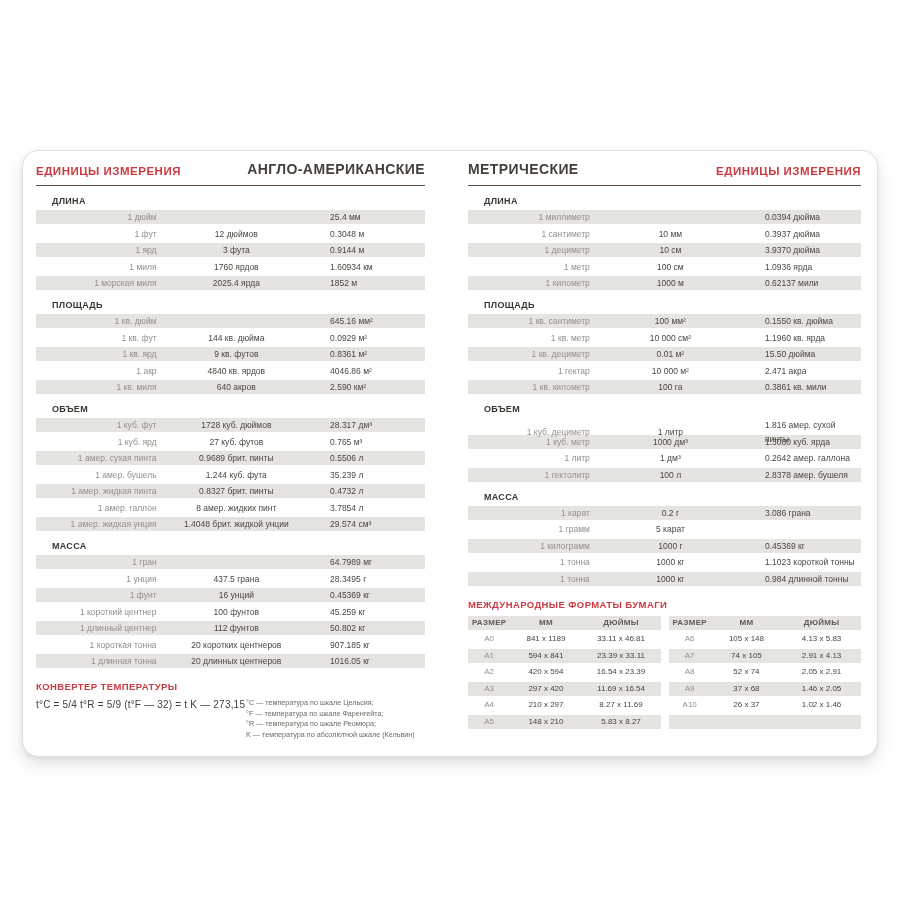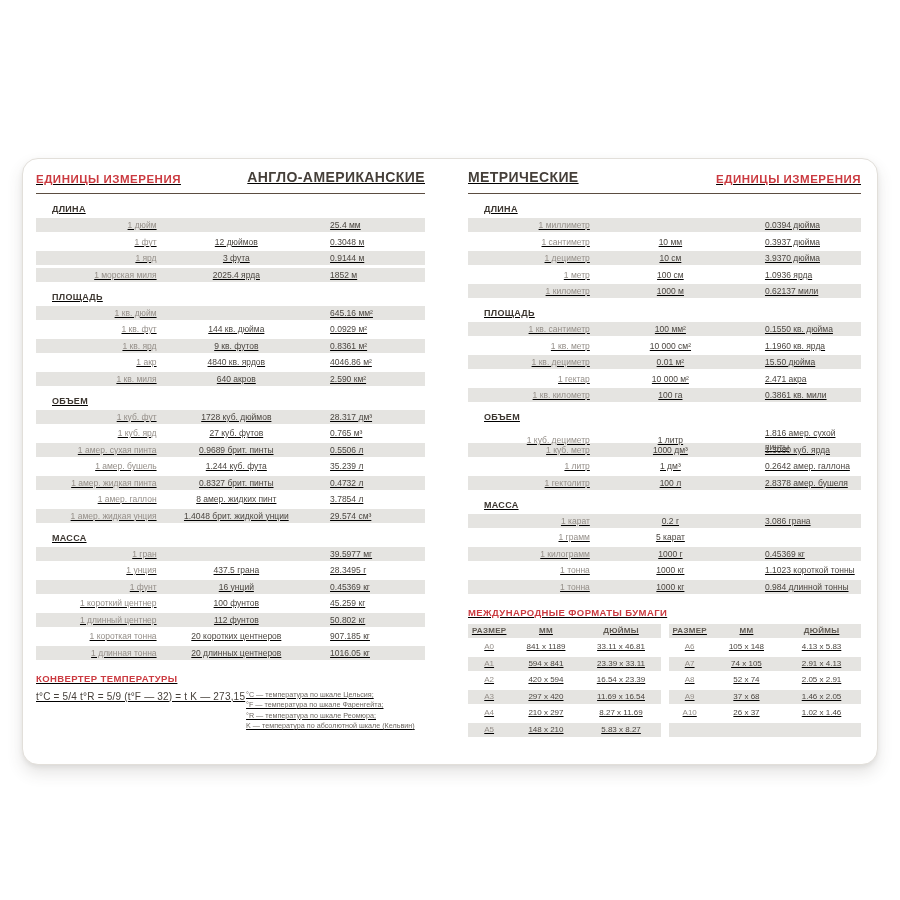--- a/index.html
+++ b/index.html
@@ -1,23 +1,23 @@
 <!DOCTYPE html>
 <html><head>
 <meta charset="utf-8">
 <style>
   * { margin:0; padding:0; box-sizing:border-box; }
   html,body { width:900px; height:900px; background:#ffffff; font-family:"Liberation Sans", sans-serif; }
   .canvas { position:relative; width:900px; height:900px; background:#fff; overflow:hidden; }
 
   .spread {
-    position:absolute; left:22px; top:158px; width:856px; height:607px;
+    position:absolute; left:22px; top:150px; width:856px; height:607px;
     background:#fff; border:1px solid #e2dfda; border-radius:16px;
     box-shadow:0 8px 16px rgba(70,62,54,.14), 0 2px 4px rgba(70,62,54,.08);
-    display:flex; padding:10px 16px 0 13px;text-decoration:underline;
+    display:flex; padding:10px 16px 0 13px;
   }
   .page { width:390px; }
   .page.right { width:394px; margin-left:43px; }
 
   .page-header { display:flex; justify-content:space-between; align-items:flex-end;
     border-bottom:1.5px solid #5b4d41; padding-bottom:8px; }
   .page-title { color:#cb3a40; font-size:11.5px; font-weight:bold; letter-spacing:.5px; }
   .corner-label { color:#453f39; font-size:14px; font-weight:bold; letter-spacing:.4px; }
 
   .sec-heading { font-size:9px; font-weight:bold; color:#3b352f; letter-spacing:.3px;
@@ -71,20 +71,25 @@
             <div class="trow">
               <span class="c0">1 фут</span>
               <span class="c1">12 дюймов</span>
               <span class="c2">0.3048 м</span>
             </div>
             <div class="trow gray">
               <span class="c0">1 ярд</span>
               <span class="c1">3 фута</span>
               <span class="c2">0.9144 м</span>
             </div>
+            <div class="trow">
+              <span class="c0">1 миля</span>
+              <span class="c1">1760 ярдов</span>
+              <span class="c2">1.60934 км</span>
+            </div>
             <div class="trow gray">
               <span class="c0">1 морская миля</span>
               <span class="c1">2025.4 ярда</span>
               <span class="c2">1852 м</span>
             </div>
           </div>
       </section>
 
       <section>
         <h3 class="sec-heading">ПЛОЩАДЬ</h3>
@@ -157,21 +162,21 @@
             </div>
           </div>
       </section>
 
       <section>
         <h3 class="sec-heading">МАССА</h3>
         <div class="conv">
             <div class="trow gray">
               <span class="c0">1 гран</span>
               <span class="c1"></span>
-              <span class="c2">39.5977 мг</span>
+              <span class="c2">64.7989 мг</span>
             </div>
             <div class="trow">
               <span class="c0">1 унция</span>
               <span class="c1">437.5 грана</span>
               <span class="c2">28.3495 г</span>
             </div>
             <div class="trow gray">
               <span class="c0">1 фунт</span>
               <span class="c1">16 унций</span>
               <span class="c2">0.45369 кг</span>

